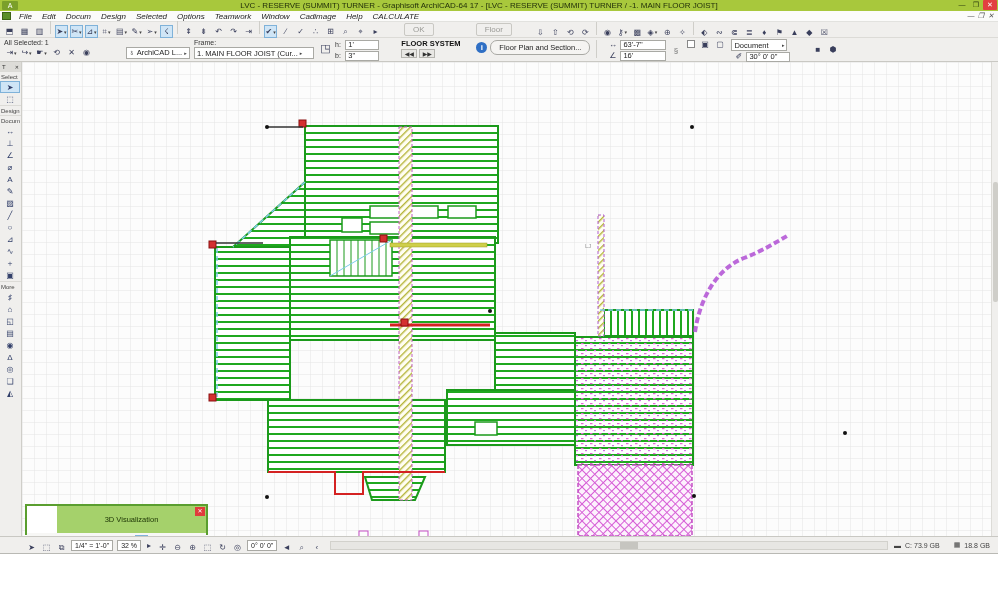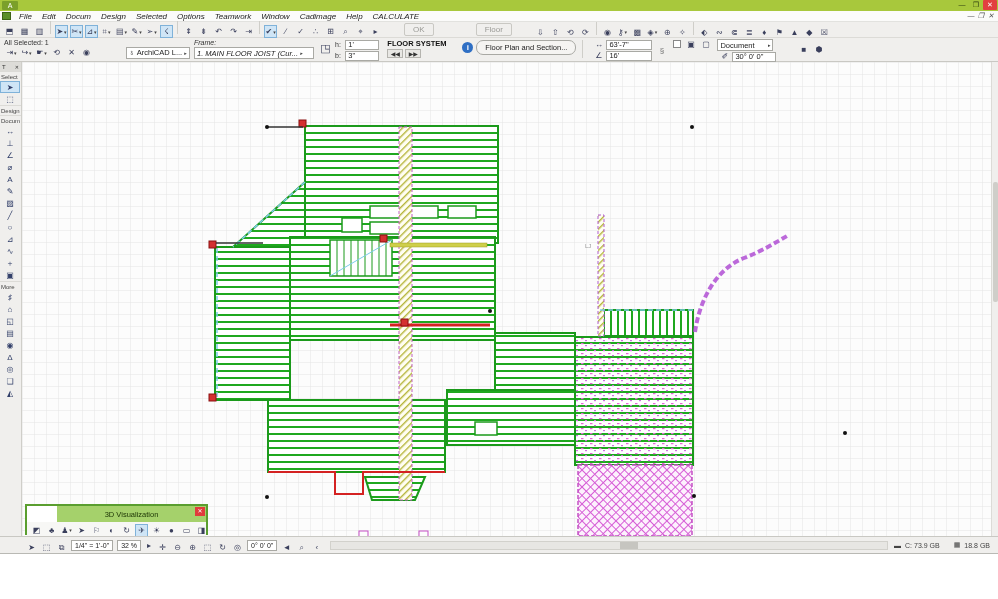--- a/index.html
+++ b/index.html
@@ -49,40 +49,41 @@
   .tb-tool { width:20px; height:12px; font-size:8px; color:#33406a; display:flex; align-items:center; justify-content:center; }
   .tb-tool.hl { background:#cfe5f6; border:1px solid #7fb2d9; }
 
   
   .canvas { position:absolute; left:22px; top:62px; width:969px; height:474px; background:#fcfcfc; overflow:hidden; }
   .vscroll { position:absolute; right:0; top:62px; width:7px; height:474px; background:#f0efed; border-left:1px solid #dcdbd7; }
   .vthumb { position:absolute; left:1px; top:120px; width:5px; height:120px; background:#cfcec9; border-radius:2px; }
 
   
   .palette3d { position:absolute; left:25px; top:504px; width:183px; height:31px; border:2px solid #5a9e2f; background:#fff; }
-  .p3d-title { height:16px; background:#a5d16b; display:flex; align-items:center; justify-content:center; position:relative;margin-left:30px; }
+  .p3d-title { height:27px; background:#a5d16b; display:flex; align-items:center; justify-content:center; position:relative;margin-left:30px; }
   .p3d-title span { font-size:7.5px; color:#1c3404; }
   .p3d-close { position:absolute; right:1px; top:1px; width:10px; height:9px; background:#e03c3c; color:#fff; font-size:6px; line-height:9px; text-align:center; }
   .p3d-icons { display:flex; align-items:center; height:16px; padding-left:2px; background:#f7f7f5; }
 
   
   .bottombar { position:absolute; left:0; top:536px; width:998px; height:17px; background:#f0efed; border-top:1px solid #c9c8c3; display:flex; align-items:center; padding-left:24px; }
   .bb-box { background:#fff; border:1px solid #a9a9a4; height:11px; font-size:7px; color:#222; display:inline-flex; align-items:center; padding:0 3px; margin:0 2px; white-space:nowrap; }
   .bb-icon { min-width:12px; height:12px; font-size:8px; color:#3a3f5c; display:inline-flex; align-items:center; justify-content:center; }
   .hscroll { flex:1; height:9px; background:#e7e6e3; border:1px solid #d2d1cc; margin:0 6px; position:relative; }
   .hthumb { position:absolute; left:52%; top:0; width:18px; height:7px; background:#c6c5c0; }
   .bb-right { display:flex; align-items:center; font-size:7px; color:#444; margin-right:8px; gap:4px; white-space:nowrap; }
 </style>
 </head>
 <body>
 
 <div class="window">
 
   <div class="titlebar">
     <div class="app-logo">A</div>
+    <div class="title-text">LVC - RESERVE (SUMMIT) TURNER - Graphisoft ArchiCAD-64 17 - [LVC - RESERVE (SUMMIT) TURNER / -1. MAIN FLOOR JOIST]</div>
     <div class="win-controls">
       <span>—</span>
       <span>❐</span>
       <span class="close">✕</span>
     </div>
   </div>
 
   <div class="menubar">
     <div class="child-icon"></div>
     <span class="mi">File</span>
@@ -122,33 +123,33 @@
           <span class="icon">◉</span>
         </div>
     </div>
     <div class="stack">
         <div class="hrow" style="margin-top:8px;">
       <span class="combo" style="width:64px;">
         <span>♁</span>&nbsp;<span>ArchiCAD L...</span><span class="dd">▸</span>
       </span>
     </div>
       </div>
-    <div class="stack" style="width:122px;font-style:italic;">
+    <div class="stack" style="width:122px;">
       <div class="minilabel">Frame:</div>
       <span class="combo" style="width:120px;">
           <span>1. MAIN FLOOR JOIST (Cur...</span>
           <span class="dd">▸</span>
         </span>
     </div>
     <span class="icon" style="font-size:11px;margin-top:4px;">◳</span>
     <div class="stack">
       <div class="hrow"><span class="minilabel">h:</span>&nbsp;<span class="field" style="width:34px;">1'</span></div>
       <div class="hrow"><span class="minilabel">b:</span>&nbsp;<span class="field" style="width:34px;">3"</span></div>
     </div>
-    <div class="stack" style="margin-left:6px;width:70px;">
+    <div class="stack" style="margin-left:20px;width:70px;">
       <div class="minibold">FLOOR SYSTEM</div>
       <div class="hrow">
         <span class="navbtn">◀◀</span>
         <span class="navbtn">▶▶</span>
       </div>
     </div>
     <div class="infobtn">i</div>
     <button class="bigbtn">Floor Plan and Section...</button>
     <span class="tsep" style="height:18px;margin:2px 6px;"></span>
     <div class="stack">

